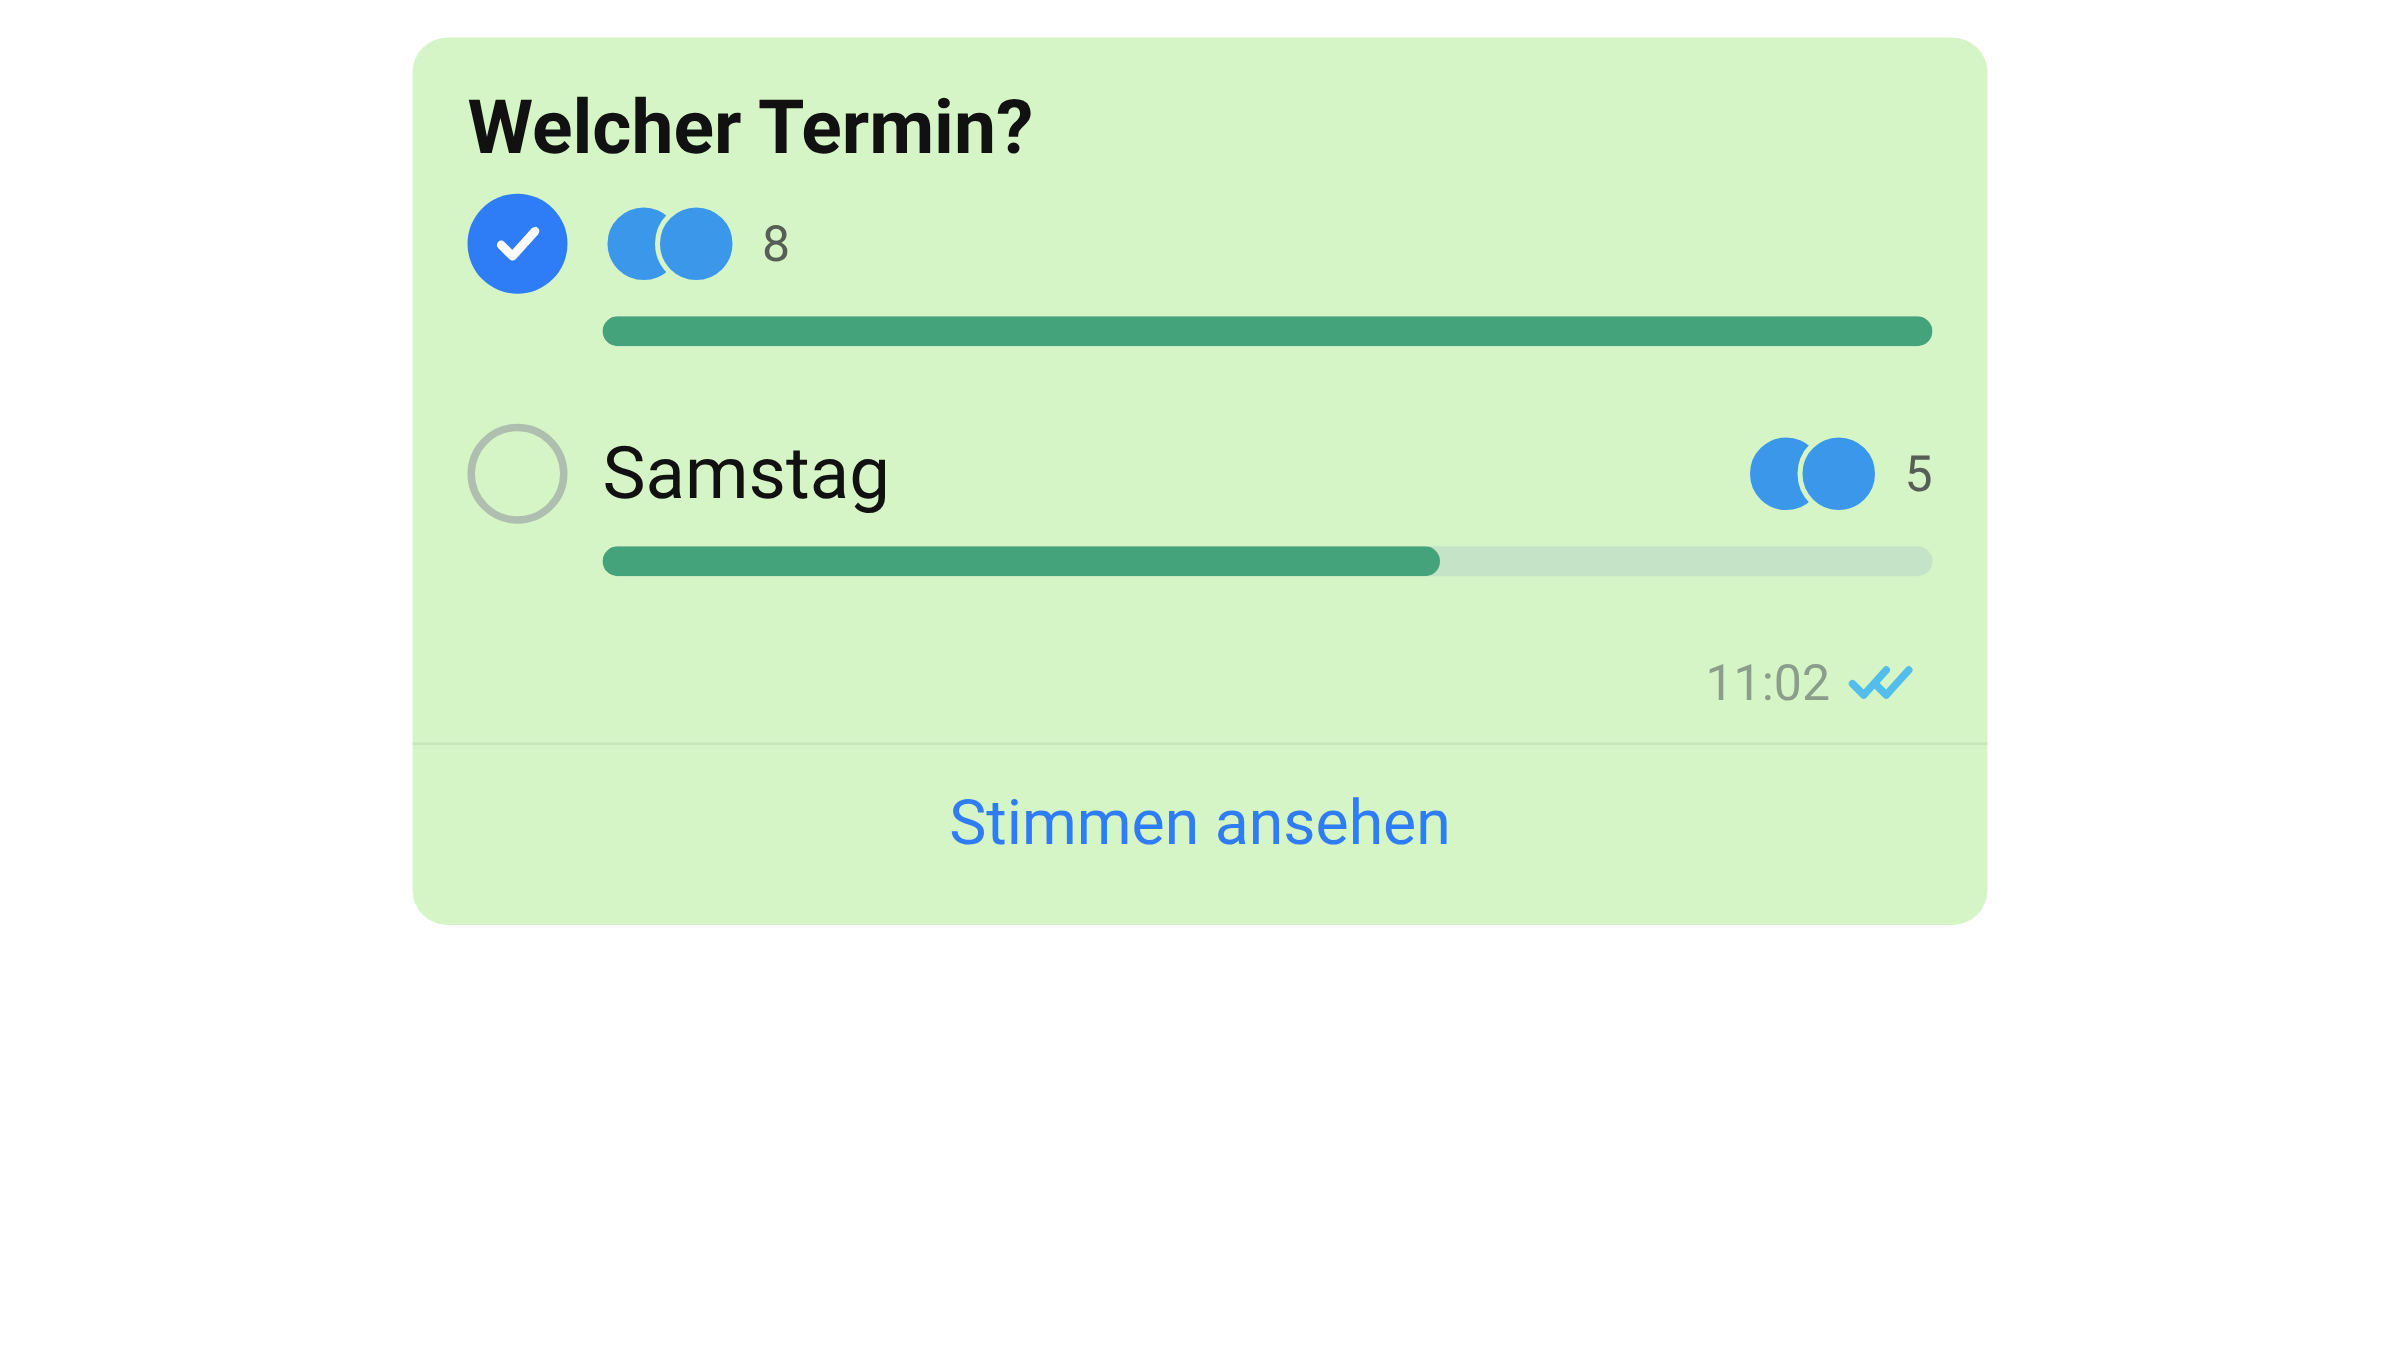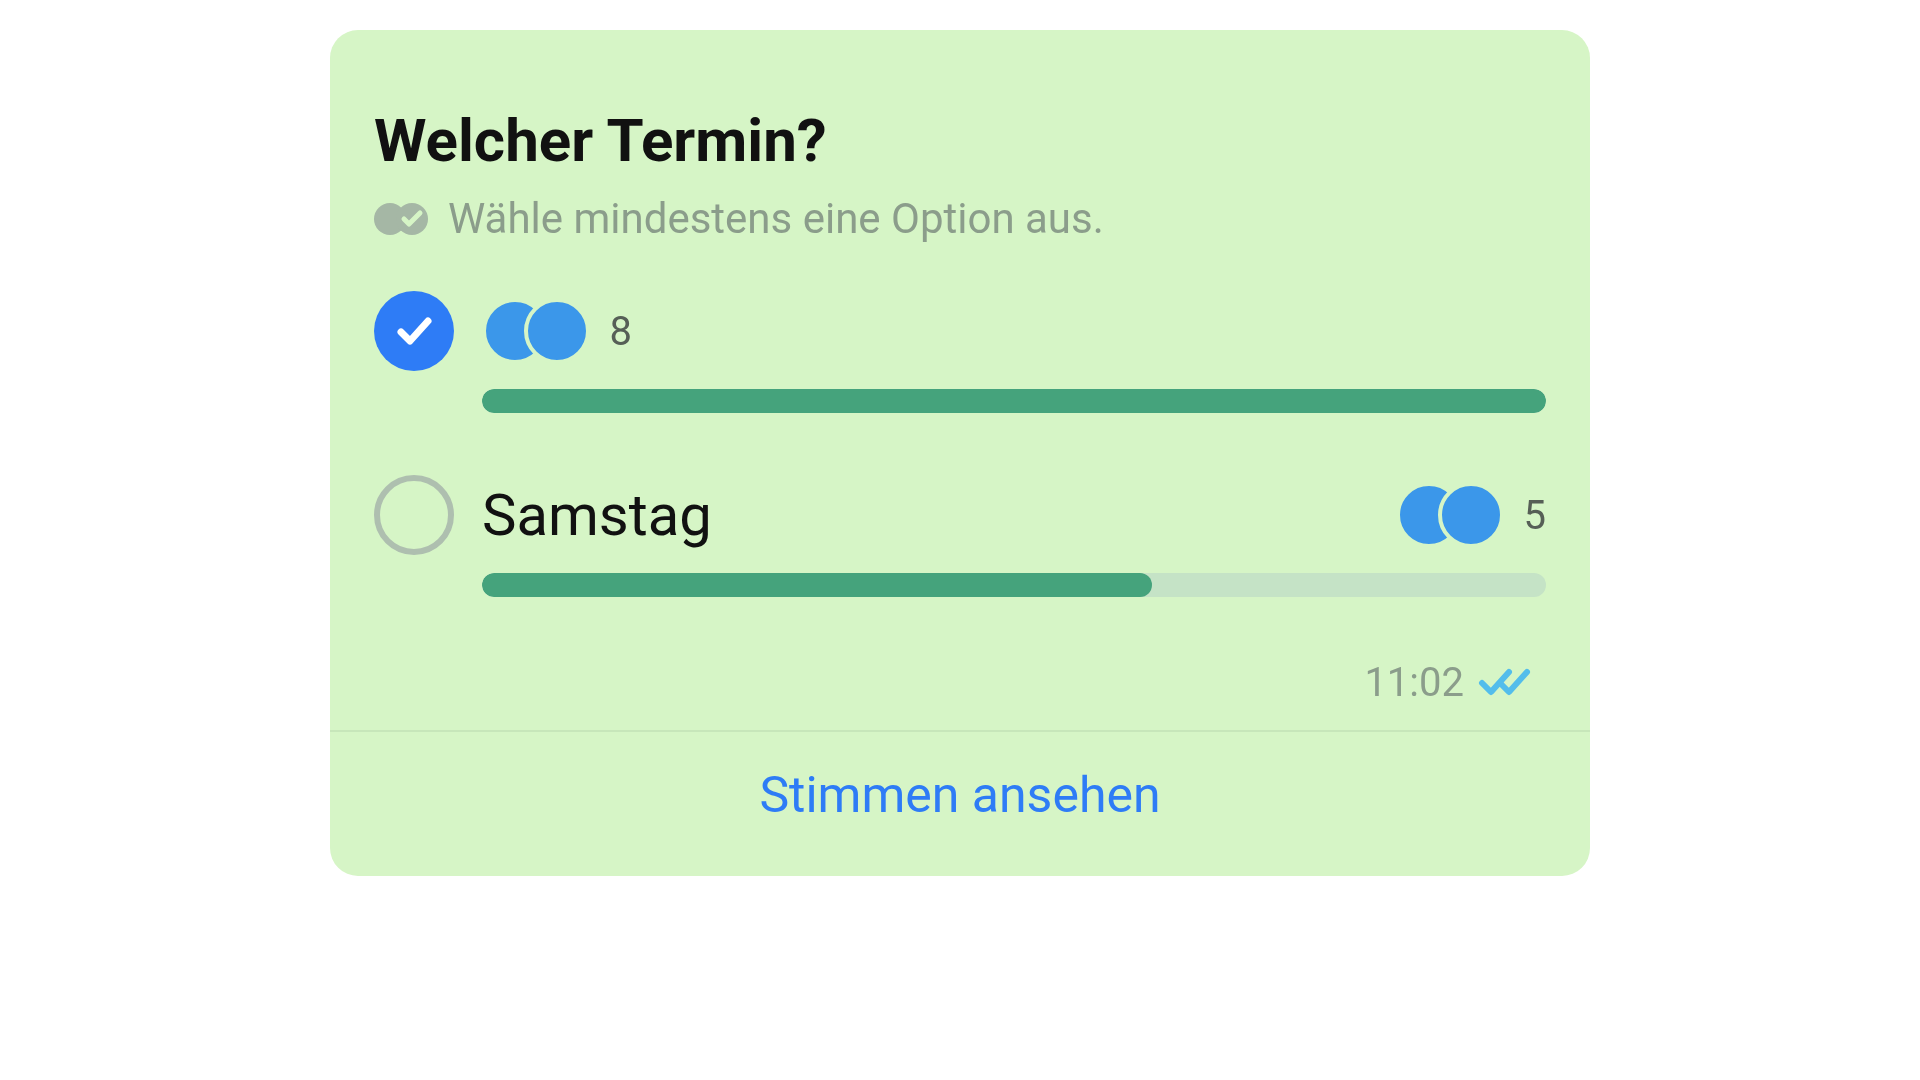--- a/index.html
+++ b/index.html
@@ -21,21 +21,20 @@
       position: relative;
     }
     .poll-top {
       padding: 36px 44px 24px 44px;
     }
     .question {
       font-size: 60px;
       font-weight: 700;
       color: #111;
       margin-bottom: 18px;
-      margin-top: 39px;
     }
     .instruction-row {
       display: flex;
       align-items: center;
       gap: 18px;
       margin-bottom: 48px;
     }
     .type-icon {
       display: inline-flex;
       align-items: center;
@@ -143,30 +142,20 @@
       cursor: pointer;
     }
   </style>
 </head>
 <body>
 
 <div class="poll-bubble">
   <div class="poll-top">
     <div class="question">Welcher Termin?</div>
 
-    <div class="instruction-row">
-      <span class="type-icon">
-        <svg width="56" height="40" viewBox="0 0 56 40">
-          <circle cx="16" cy="20" r="16" fill="#a5b7a5"></circle>
-          <circle cx="38" cy="20" r="16" fill="#a5b7a5"></circle>
-          <path d="M30 20 l5 5 l11 -11" stroke="#d6f5c6" stroke-width="5" fill="none" stroke-linecap="round" stroke-linejoin="round"></path>
-        </svg>
-      </span>
-      <span class="instruction">Wähle mindestens eine Option aus.</span>
-    </div>
 
     <div class="option">
       <div class="opt-header">
         <span class="check-circle check-selected">
           <svg width="46" height="46" viewBox="0 0 46 46">
             <path d="M10 24 l9 9 l18 -20" stroke="#fff" stroke-width="7" fill="none" stroke-linecap="round" stroke-linejoin="round"></path>
           </svg>
         </span>
         <span class="voters">
           <span class="voter-avatars">

